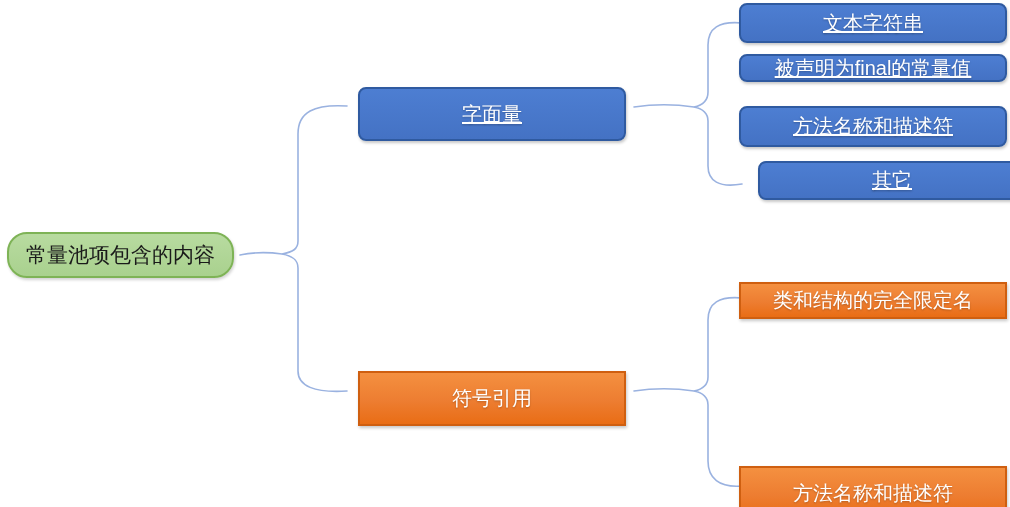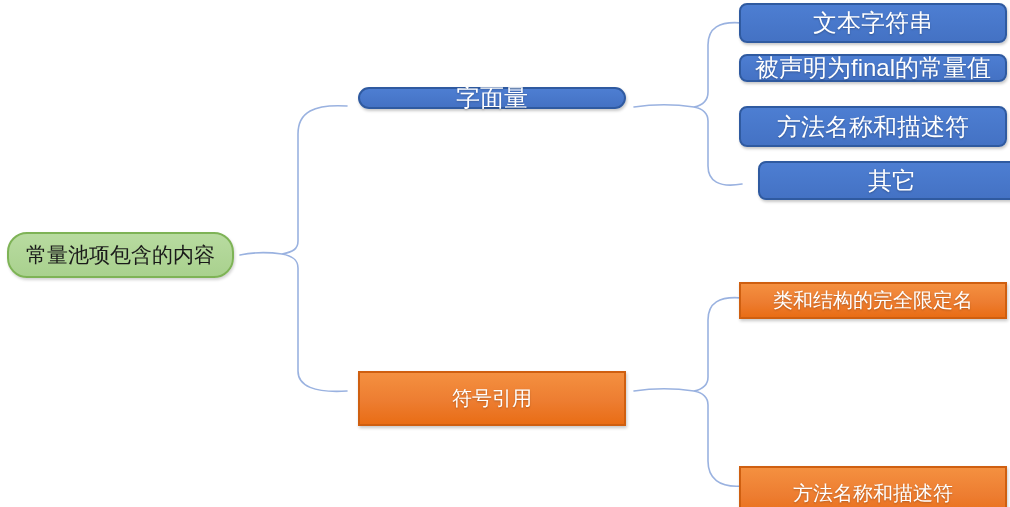--- a/index.html
+++ b/index.html
@@ -45,34 +45,35 @@
     border-radius: 20px;
     color: var(--text-root, #1a1a1a);
     font-size: 21px;
     box-shadow: 1px 2px 3px rgba(0,0,0,0.18);
   }
   .blue {
     background: linear-gradient(180deg, var(--accent-blue-light, #4d7ed2), var(--accent-blue, #4472c4));
     border: 2px solid var(--accent-blue-dark, #2f5aa0);
     border-radius: 8px;
     color: var(--text-on-fill, #ffffff);
-    font-size: 24px;
+    font-size: 20px;
     text-shadow: 0 1px 2px rgba(0,0,0,0.25);
     box-shadow: 1px 2px 3px rgba(0,0,0,0.22);
+    text-decoration: underline;
   }
   .orange {
     background: linear-gradient(180deg, var(--accent-orange-light, #f49040), var(--accent-orange, #ed7d31) 55%, var(--accent-orange-deep, #e96d15));
     border: 2px solid var(--accent-orange-dark, #cf5f10);
     border-radius: 0;
     color: var(--text-on-fill, #ffffff);
     font-size: 20px;
     text-shadow: 0 1px 2px rgba(0,0,0,0.25);
     box-shadow: 1px 2px 3px rgba(0,0,0,0.22);
   }
-  .node-branch-literal   { left: 358px; top: 87px;  width: 268px; height: 22px; border-radius: 12px; }
+  .node-branch-literal   { left: 358px; top: 87px;  width: 268px; height: 54px; }
   .node-branch-symbolic  { left: 358px; top: 371px; width: 268px; height: 55px; }
 
   .leaf { left: 739px; width: 268px; }
   .leaf-b0 { top: 3px;   height: 40px; }
   .leaf-b1 { top: 54px;  height: 28px; }
   .leaf-b2 { top: 106px; height: 41px; }
   .leaf-b3 { top: 161px; height: 39px; margin-left: 19px; }
   .leaf-o0 { top: 282px; height: 37px; }
   .leaf-o1 { top: 372px; height: 38px; }
   .leaf-o2 { top: 466px; height: 54px; }

